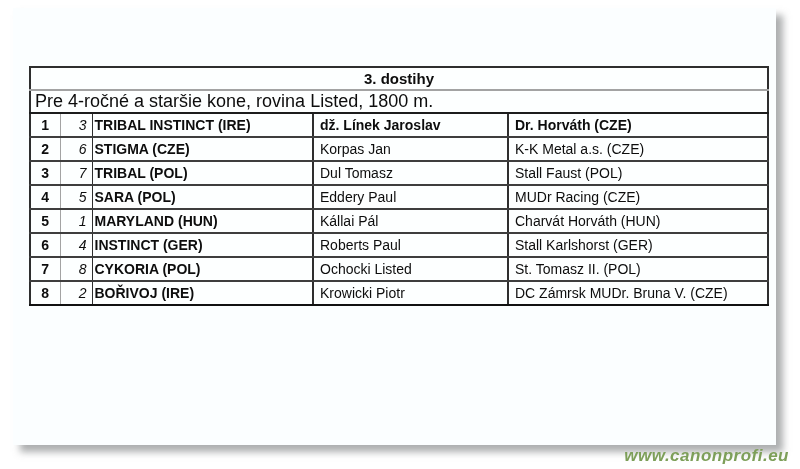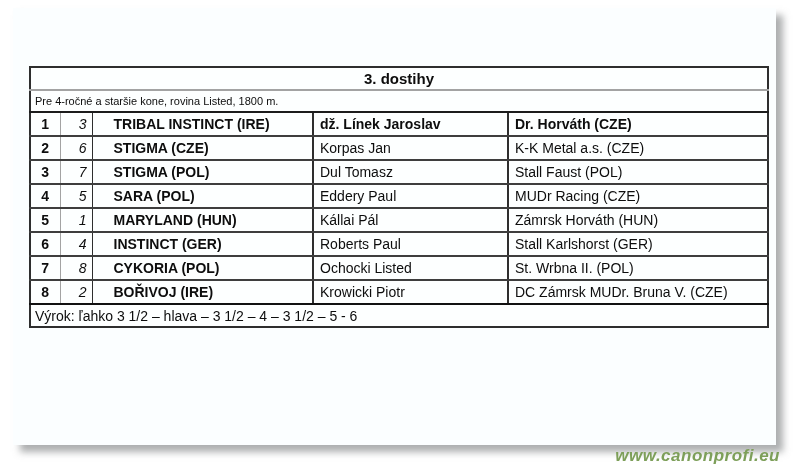--- a/index.html
+++ b/index.html
@@ -49,21 +49,21 @@
     height: 21px;
     text-align: center;
     font-weight: bold;
     font-size: 15px;
     border-bottom: 2px solid #a3a3a3;
   }
   tr.cond-row td {
     height: 20px;
     text-align: left;
     padding-left: 4px;
-    font-size: 11px;
+    font-size: 18px;
     border-bottom: 2px solid #1c1c1c;
   }
   
   tr.data-row td {
     height: 22px;
     border-bottom: 2px solid #3e3e3e;
   }
   tr.data-row:last-of-type td,
   tr.data-row.last td {
     border-bottom: 2px solid #111111;
@@ -74,21 +74,21 @@
     border-right: 1px solid #a3a3a3;
   }
   td.c-num {
     text-align: right;
     font-style: italic;
     padding-right: 5px;
     border-right: 1px solid #2e2e2e;
   }
   td.c-horse {
     font-weight: bold;
-    padding-left: 21px;
+    padding-left: 2px;
     border-right: 2px solid #2e2e2e;
     margin-left: 24px;
   }
   td.c-jockey {
     padding-left: 6px;
     border-right: 2px solid #2e2e2e;
     margin-top: 48px;
   }
   td.c-owner {
     padding-left: 6px;
@@ -98,21 +98,21 @@
     font-weight: bold;
   }
   tr.verdict-row td {
     height: 21px;
     text-align: left;
     padding-left: 4px;
     font-size: 14px;
   }
   .watermark {
     position: absolute;
-    right: 20px;
+    right: 11px;
     bottom: 3px;
     font-size: 17px;
     font-weight: bold;
     font-style: italic;
     color: #7d9f59;
     letter-spacing: 0.5px;
     cursor: pointer;
   }
 </style>
 </head>
@@ -146,61 +146,58 @@
         <tr class="data-row">
           <td class="c-pos">2</td>
           <td class="c-num">6</td>
           <td class="c-horse">STIGMA (CZE)</td>
           <td class="c-jockey">Korpas Jan</td>
           <td class="c-owner">K-K Metal a.s. (CZE)</td>
         </tr>
         <tr class="data-row">
           <td class="c-pos">3</td>
           <td class="c-num">7</td>
-          <td class="c-horse">STIGMA (POL)</td>
+          <td class="c-horse">TRIBAL (POL)</td>
           <td class="c-jockey">Dul Tomasz</td>
           <td class="c-owner">Stall Faust (POL)</td>
         </tr>
         <tr class="data-row">
           <td class="c-pos">4</td>
           <td class="c-num">5</td>
           <td class="c-horse">SARA (POL)</td>
           <td class="c-jockey">Eddery Paul</td>
           <td class="c-owner">MUDr Racing (CZE)</td>
         </tr>
         <tr class="data-row">
           <td class="c-pos">5</td>
           <td class="c-num">1</td>
           <td class="c-horse">MARYLAND (HUN)</td>
           <td class="c-jockey">Kállai Pál</td>
-          <td class="c-owner">Zámrsk Horváth (HUN)</td>
+          <td class="c-owner">Charvát Horváth (HUN)</td>
         </tr>
         <tr class="data-row">
           <td class="c-pos">6</td>
           <td class="c-num">4</td>
           <td class="c-horse">INSTINCT (GER)</td>
           <td class="c-jockey">Roberts Paul</td>
           <td class="c-owner">Stall Karlshorst (GER)</td>
         </tr>
         <tr class="data-row">
           <td class="c-pos">7</td>
           <td class="c-num">8</td>
           <td class="c-horse">CYKORIA (POL)</td>
           <td class="c-jockey">Ochocki Listed</td>
-          <td class="c-owner">St. Wrbna II. (POL)</td>
+          <td class="c-owner">St. Tomasz II. (POL)</td>
         </tr>
         <tr class="data-row last">
           <td class="c-pos">8</td>
           <td class="c-num">2</td>
           <td class="c-horse">BOŘIVOJ (IRE)</td>
           <td class="c-jockey">Krowicki Piotr</td>
           <td class="c-owner">DC Zámrsk MUDr. Bruna V. (CZE)</td>
         </tr>
 
-        <tr class="verdict-row">
-          <td colspan="5">Výrok: ľahko 3 1/2 – hlava – 3 1/2 – 4 – 3 1/2 – 5 - 6</td>
-        </tr>
       </tbody>
     </table>
   </div>
 
   <div class="watermark">www.canonprofi.eu</div>
 </div>
 
 </body></html>

